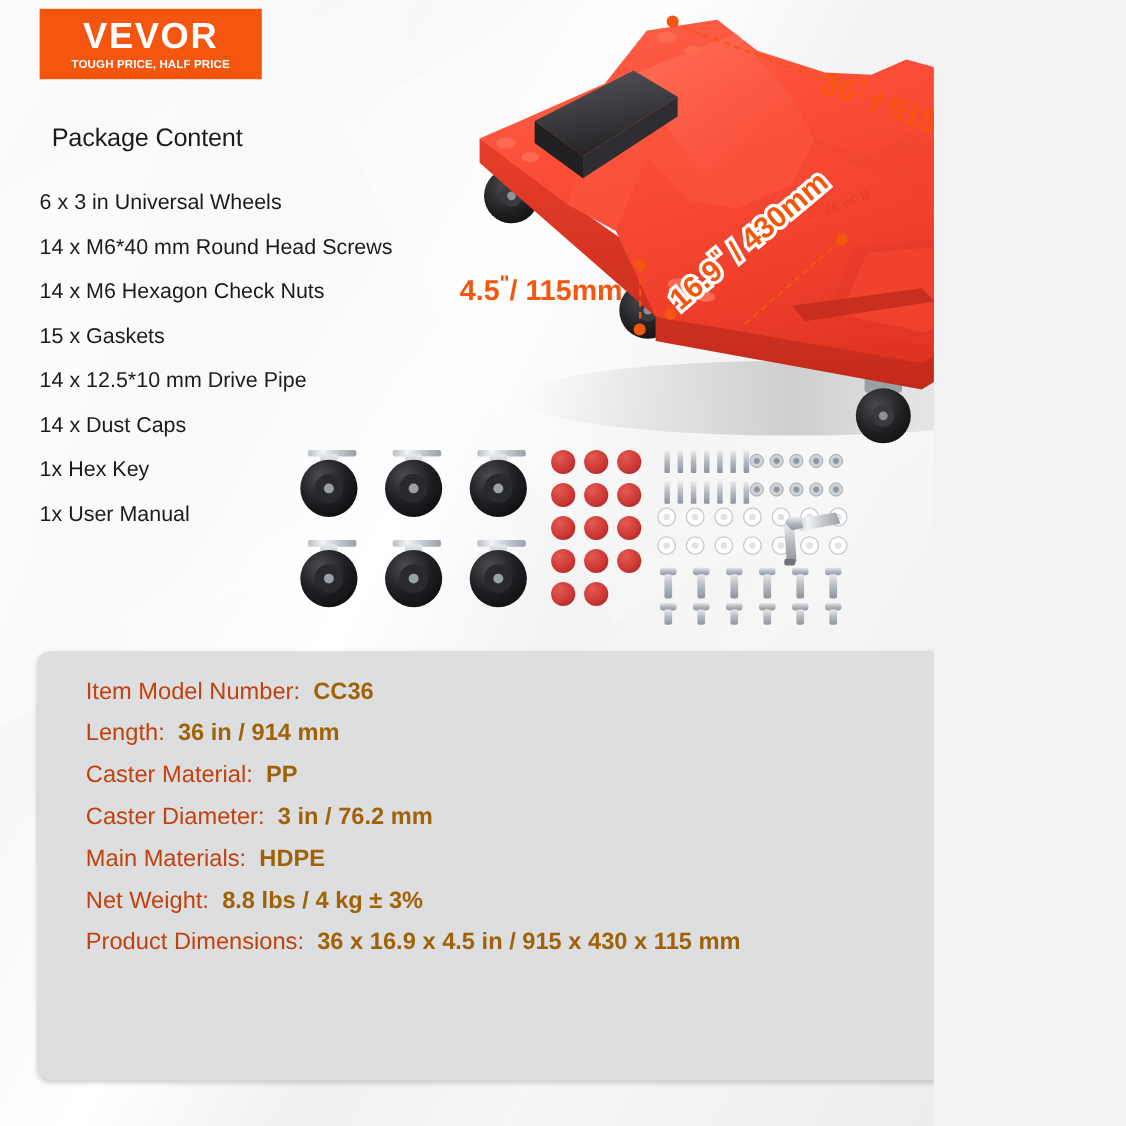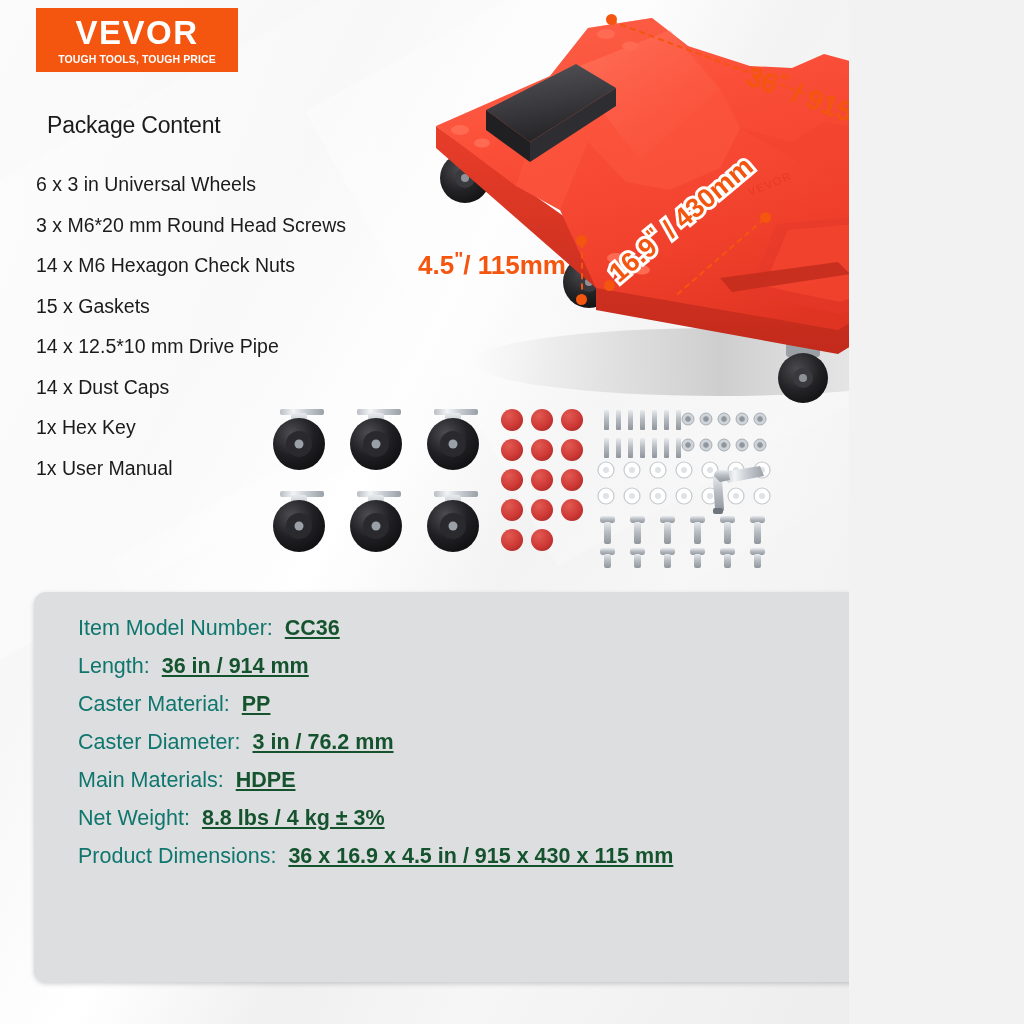--- a/index.html
+++ b/index.html
@@ -187,53 +187,52 @@
   #params-body {
     padding: 26px 0 0 44px;
   }
   .param-row {
     display: flex;
     align-items: baseline;
     margin-bottom: 16.5px;
     line-height: 1;
   }
   .param-label {
-    color: #0f766e;
+    color: #c2410c;
     font-size: 21.5px;
     font-weight: normal;
     white-space: nowrap;
   }
   .param-value {
-    color: #14532d;
+    color: #a16207;
     font-size: 21.5px;
     font-weight: bold;
     margin-left: 12px;
     white-space: nowrap;
-    text-decoration: underline;
   }
 </style>
 </head>
 <body>
 
 <div id="page">
 
   <div class="bg-streak s1"></div>
   <div class="bg-streak s2"></div>
   <div class="bg-streak s3"></div>
 
   <div id="logo">
     <div class="wordmark">VEVOR</div>
-    <div class="tagline">TOUGH TOOLS, TOUGH PRICE</div>
+    <div class="tagline">TOUGH PRICE, HALF PRICE</div>
   </div>
 
   <div id="package">
     <h2>Package Content</h2>
     <ul>
       <li>6 x 3 in Universal Wheels</li>
-      <li>3 x M6*20 mm Round Head Screws</li>
+      <li>14 x M6*40 mm Round Head Screws</li>
       <li>14 x M6 Hexagon Check Nuts</li>
       <li>15 x Gaskets</li>
       <li>14 x 12.5*10 mm Drive Pipe</li>
       <li>14 x Dust Caps</li>
       <li>1x Hex Key</li>
       <li>1x User Manual</li>
     </ul>
   </div>
 
   <div id="photo">

